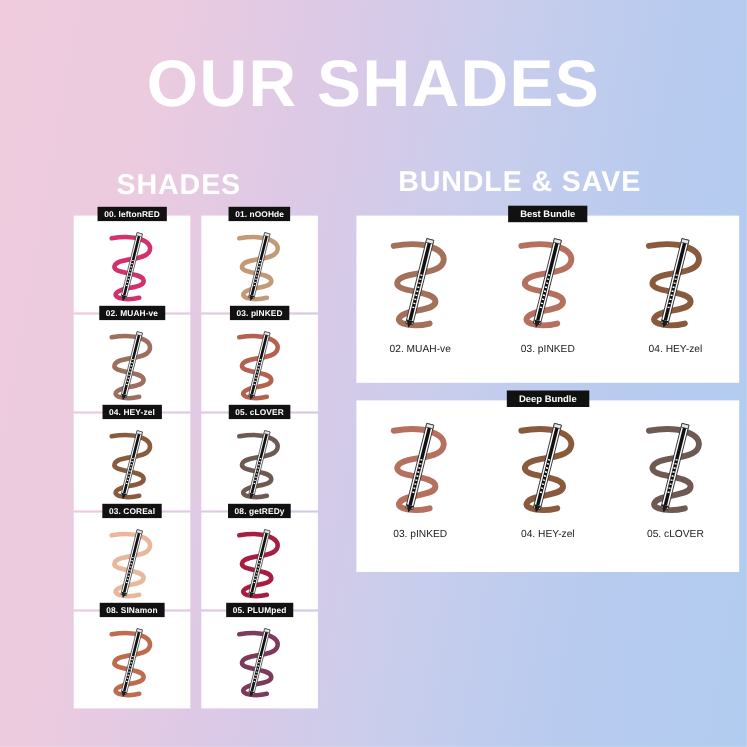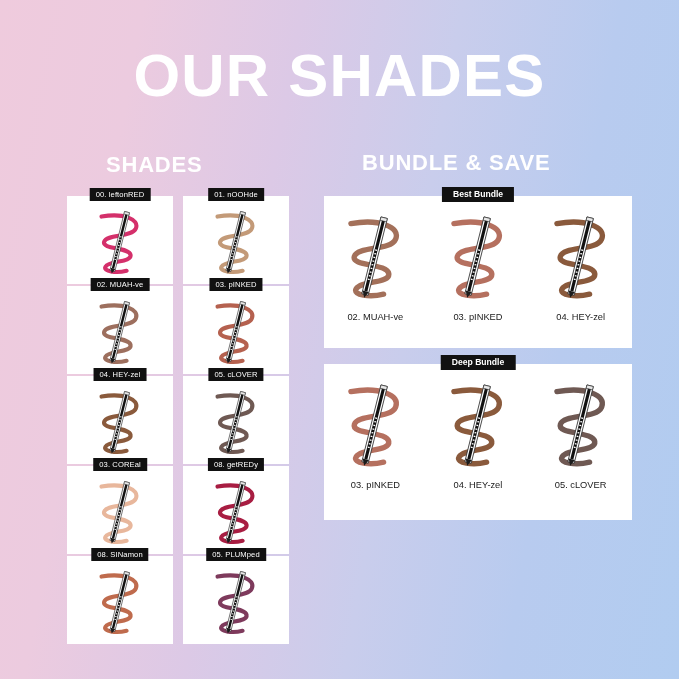--- a/index.html
+++ b/index.html
@@ -42,21 +42,21 @@
     margin-top: 9px;
     font-size: 16.5px;
     font-weight: 600;
     letter-spacing: 0.6px;
     color: #ffffff;
   }
 
   
   .section-heading {
     position: absolute;
-    font-size: 22px;
+    font-size: 26px;
     font-weight: 800;
     color: #ffffff;
     letter-spacing: 0.8px;
     white-space: nowrap;
   }
   #shades-heading { left: 106px; top: 152px; }
   #bundle-heading { left: 362px; top: 150px; }
 
   
   .shades-grid {
@@ -78,21 +78,21 @@
     overflow: visible;
   }
   .shade-tab {
     position: absolute;
     left: 50%;
     transform: translateX(-50%);
     top: -8px;
     background: #111111;
     color: #ffffff;
     font-size: 7.6px;
-    font-weight: 400;
+    font-weight: 700;
     letter-spacing: 0.1px;
     padding: 2.6px 6px 2.8px 6px;
     white-space: nowrap;
     z-index: 4;
     line-height: 1;
   }
   .swatch-wrap {
     position: absolute;
     inset: 0;
     display: flex;
@@ -100,21 +100,21 @@
     justify-content: center;
     padding-top: 5px;
   }
   .swatch-svg { display: block; }
 
   
   .bundle-panel {
     position: absolute;
     background: #ffffff;
     left: 324px;
-    width: 308px;
+    width: 348px;
   }
   #bundle-panel-best { top: 196px; height: 152px; }
   #bundle-panel-deep { top: 364px; height: 156px; padding-left: 10px; }
 
   .bundle-tab {
     position: absolute;
     left: 50%;
     transform: translateX(-50%);
     top: -9px;
     background: #111111;

